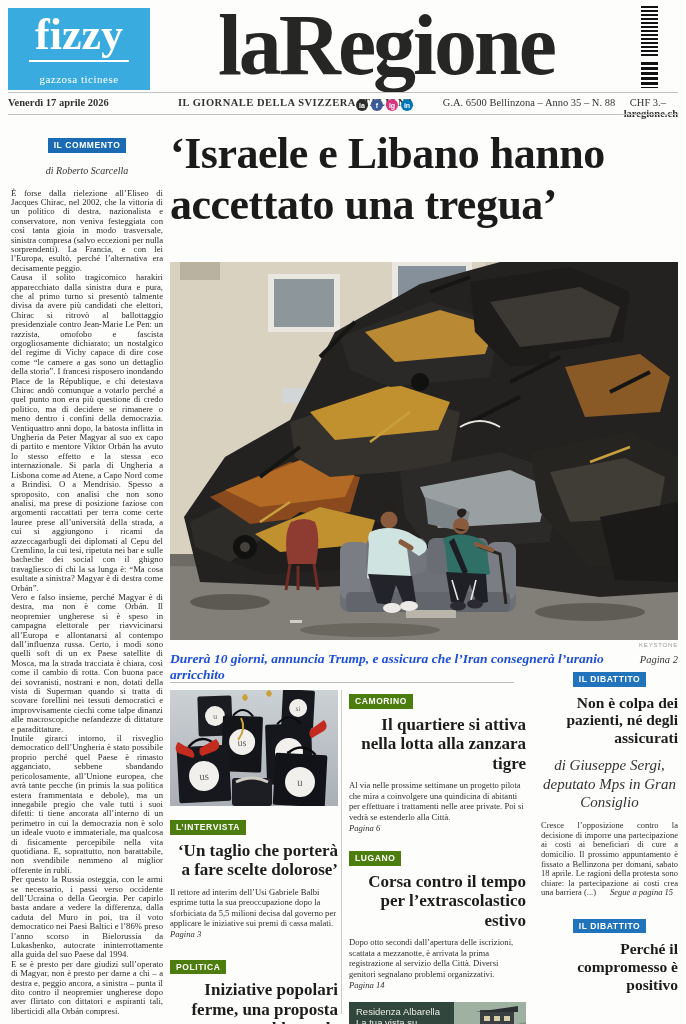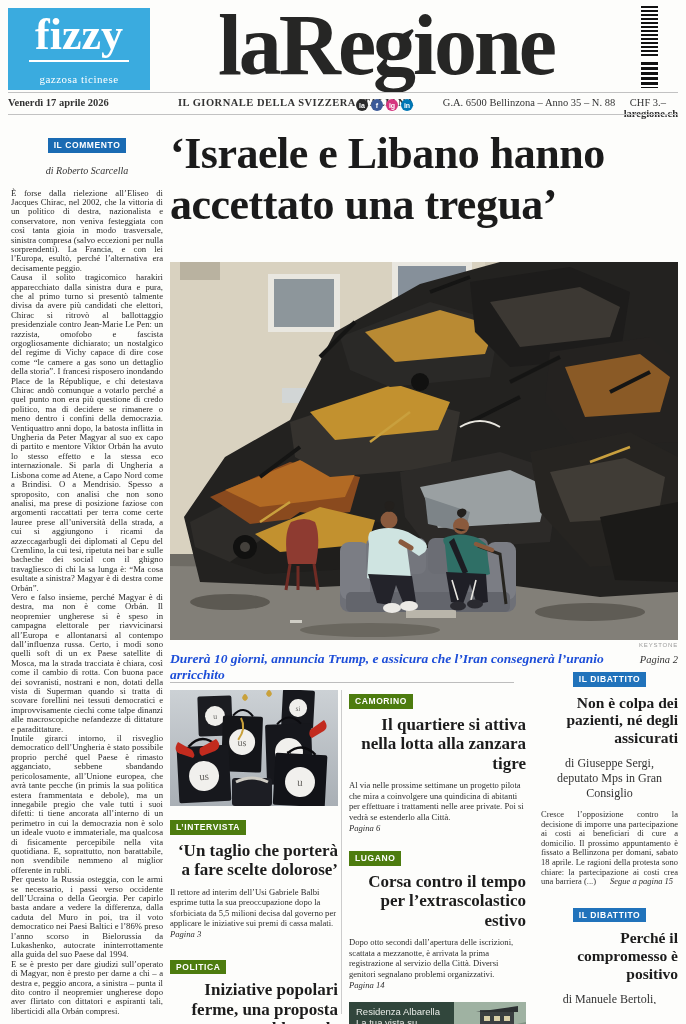--- a/index.html
+++ b/index.html
@@ -78,21 +78,21 @@
   .col1 { left:170px; top:690px; width:168px; height:334px; overflow:hidden; }
   .bags-photo { width:168px; height:116px; overflow:hidden; }
   .col1 .b1 { margin-top:10px; }
   .col1 .b2 { margin-top:16px; }
 
   .col2 { left:349px; top:690px; width:177px; height:334px; overflow:hidden; }
   .col2 .b2 { margin-top:14px; }
 
   .col3 { left:541px; top:668px; width:137px; height:336px; overflow:hidden; text-align:center; }
   .col3 .sec-title { font-size:15.5px; margin-top:7px; }
-  .col3 .db-byline { font-size:12px; line-height:1.25; margin-top:9px; color:#333; }
+  .col3 .db-byline { font-style:italic; font-size:15px; line-height:1.25; margin-top:9px; color:#333; }
   .col3 .sec-body { text-align:justify; font-size:8.5px; line-height:9.6px; margin-top:9px; }
   .col3 .b2 { margin-top:17px; }
 
   
   .ad { width:177px; height:86px; background:#31463c; margin-top:12px;
     position:relative; overflow:hidden; color:#e9ece7;
     font-family:"Liberation Sans",sans-serif; cursor:pointer; }
   .ad-img { position:absolute; right:0; top:0; width:72px; height:86px; }
   .ad-text { position:absolute; left:7px; top:5px; width:102px; }
   .ad-title { font-size:9.5px; line-height:1.15; }

